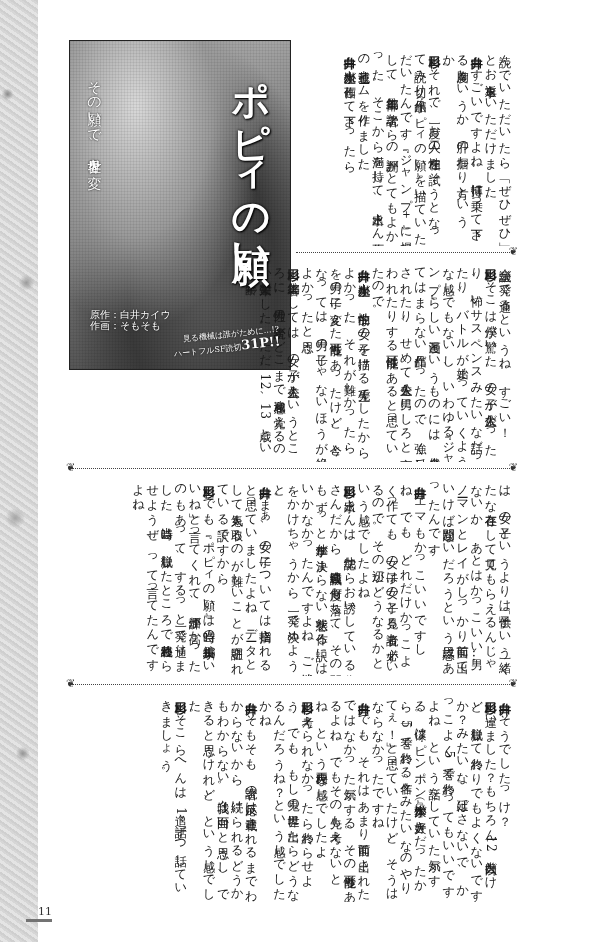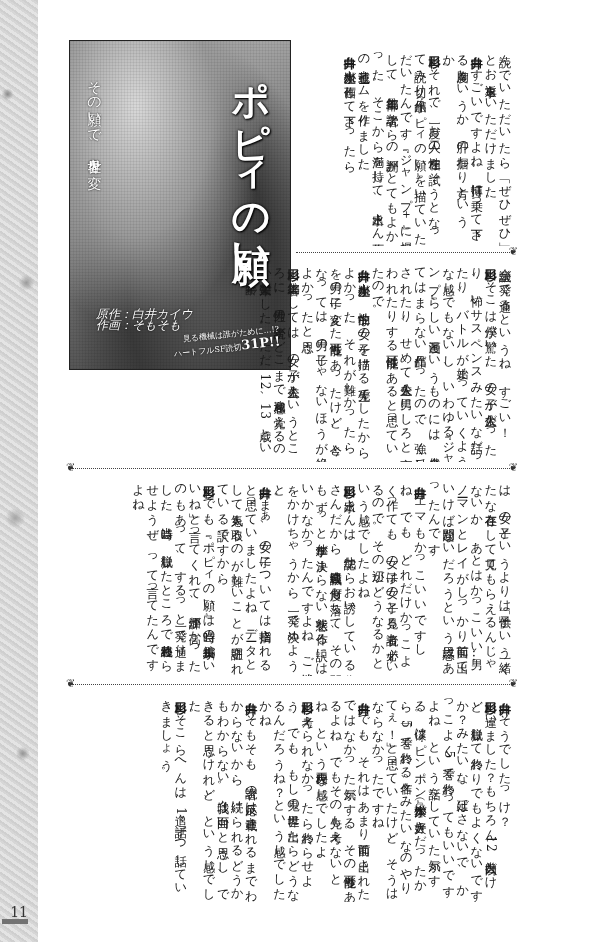--- a/index.html
+++ b/index.html
@@ -13,22 +13,22 @@
       position: absolute; left: 0; top: 0; width: 38px; height: 942px;
       background:
         radial-gradient(circle at 20% 10%, #8a8a8a 0, transparent 6px),
         radial-gradient(circle at 70% 30%, #9a9a9a 0, transparent 8px),
         radial-gradient(circle at 40% 55%, #a5a5a5 0, transparent 10px),
         radial-gradient(circle at 60% 80%, #959595 0, transparent 7px),
         repeating-linear-gradient(35deg, #cfcfcf 0 2px, #e4e4e4 2px 5px, #d6d6d6 5px 7px),
         #dcdcdc;
     }
     .page-number {
-      position: absolute; left: 2px; top: 905px; width: 26px; text-align: right;
-      font-size: 14px; color: #333; border-bottom: 5px solid #737373; line-height: 14px;
+      position: absolute; left: 26px; top: 905px; width: 26px; text-align: right;
+      font-size: 11px; color: #333; border-bottom: 3px solid #737373; line-height: 14px;
     }
     .cover-image {
       position: absolute; left: 69px; top: 40px; width: 220px; height: 328px;
       border: 1px solid #222;
       background:
         radial-gradient(ellipse at 30% 20%, #d8d8d8 0, #9a9a9a 35%, transparent 60%),
         radial-gradient(ellipse at 60% 75%, #5a5a5a 0, #3a3a3a 40%, transparent 70%),
         linear-gradient(160deg, #bdbdbd 0%, #7d7d7d 45%, #404040 100%);
       overflow: hidden;
     }
@@ -41,22 +41,22 @@
       position: absolute; right: 14px; top: 14px;
       writing-mode: vertical-rl; font-size: 38px; font-weight: bold; color: #fff;
       text-shadow: 0 0 3px #000, 1px 1px 2px #000; letter-spacing: -2px; z-index: 2;
     }
     .cover-tagline {
       position: absolute; left: 16px; top: 30px;
       writing-mode: vertical-rl; font-size: 14px; color: #fff;
       text-shadow: 0 0 2px #000; z-index: 2;
     }
     .cover-credits {
-      position: absolute; left: 26px; bottom: 38px; font-size: 12px; color: #fff;
-      text-shadow: 0 0 2px #000; line-height: 11px; z-index: 2; font-style: italic;
+      position: absolute; left: 20px; bottom: 38px; font-size: 10px; color: #fff;
+      text-shadow: 0 0 2px #000; line-height: 11px; z-index: 2;
     }
     .cover-blurb {
       position: absolute; right: 10px; bottom: 14px; font-size: 8px; color: #fff;
       text-align: right; line-height: 12px; text-shadow: 0 0 2px #000; z-index: 2;
       transform: rotate(-6deg);
     }
     .cover-blurb .big { font-size: 13px; font-weight: bold; }
     .block {
       position: absolute;
       writing-mode: vertical-rl;

